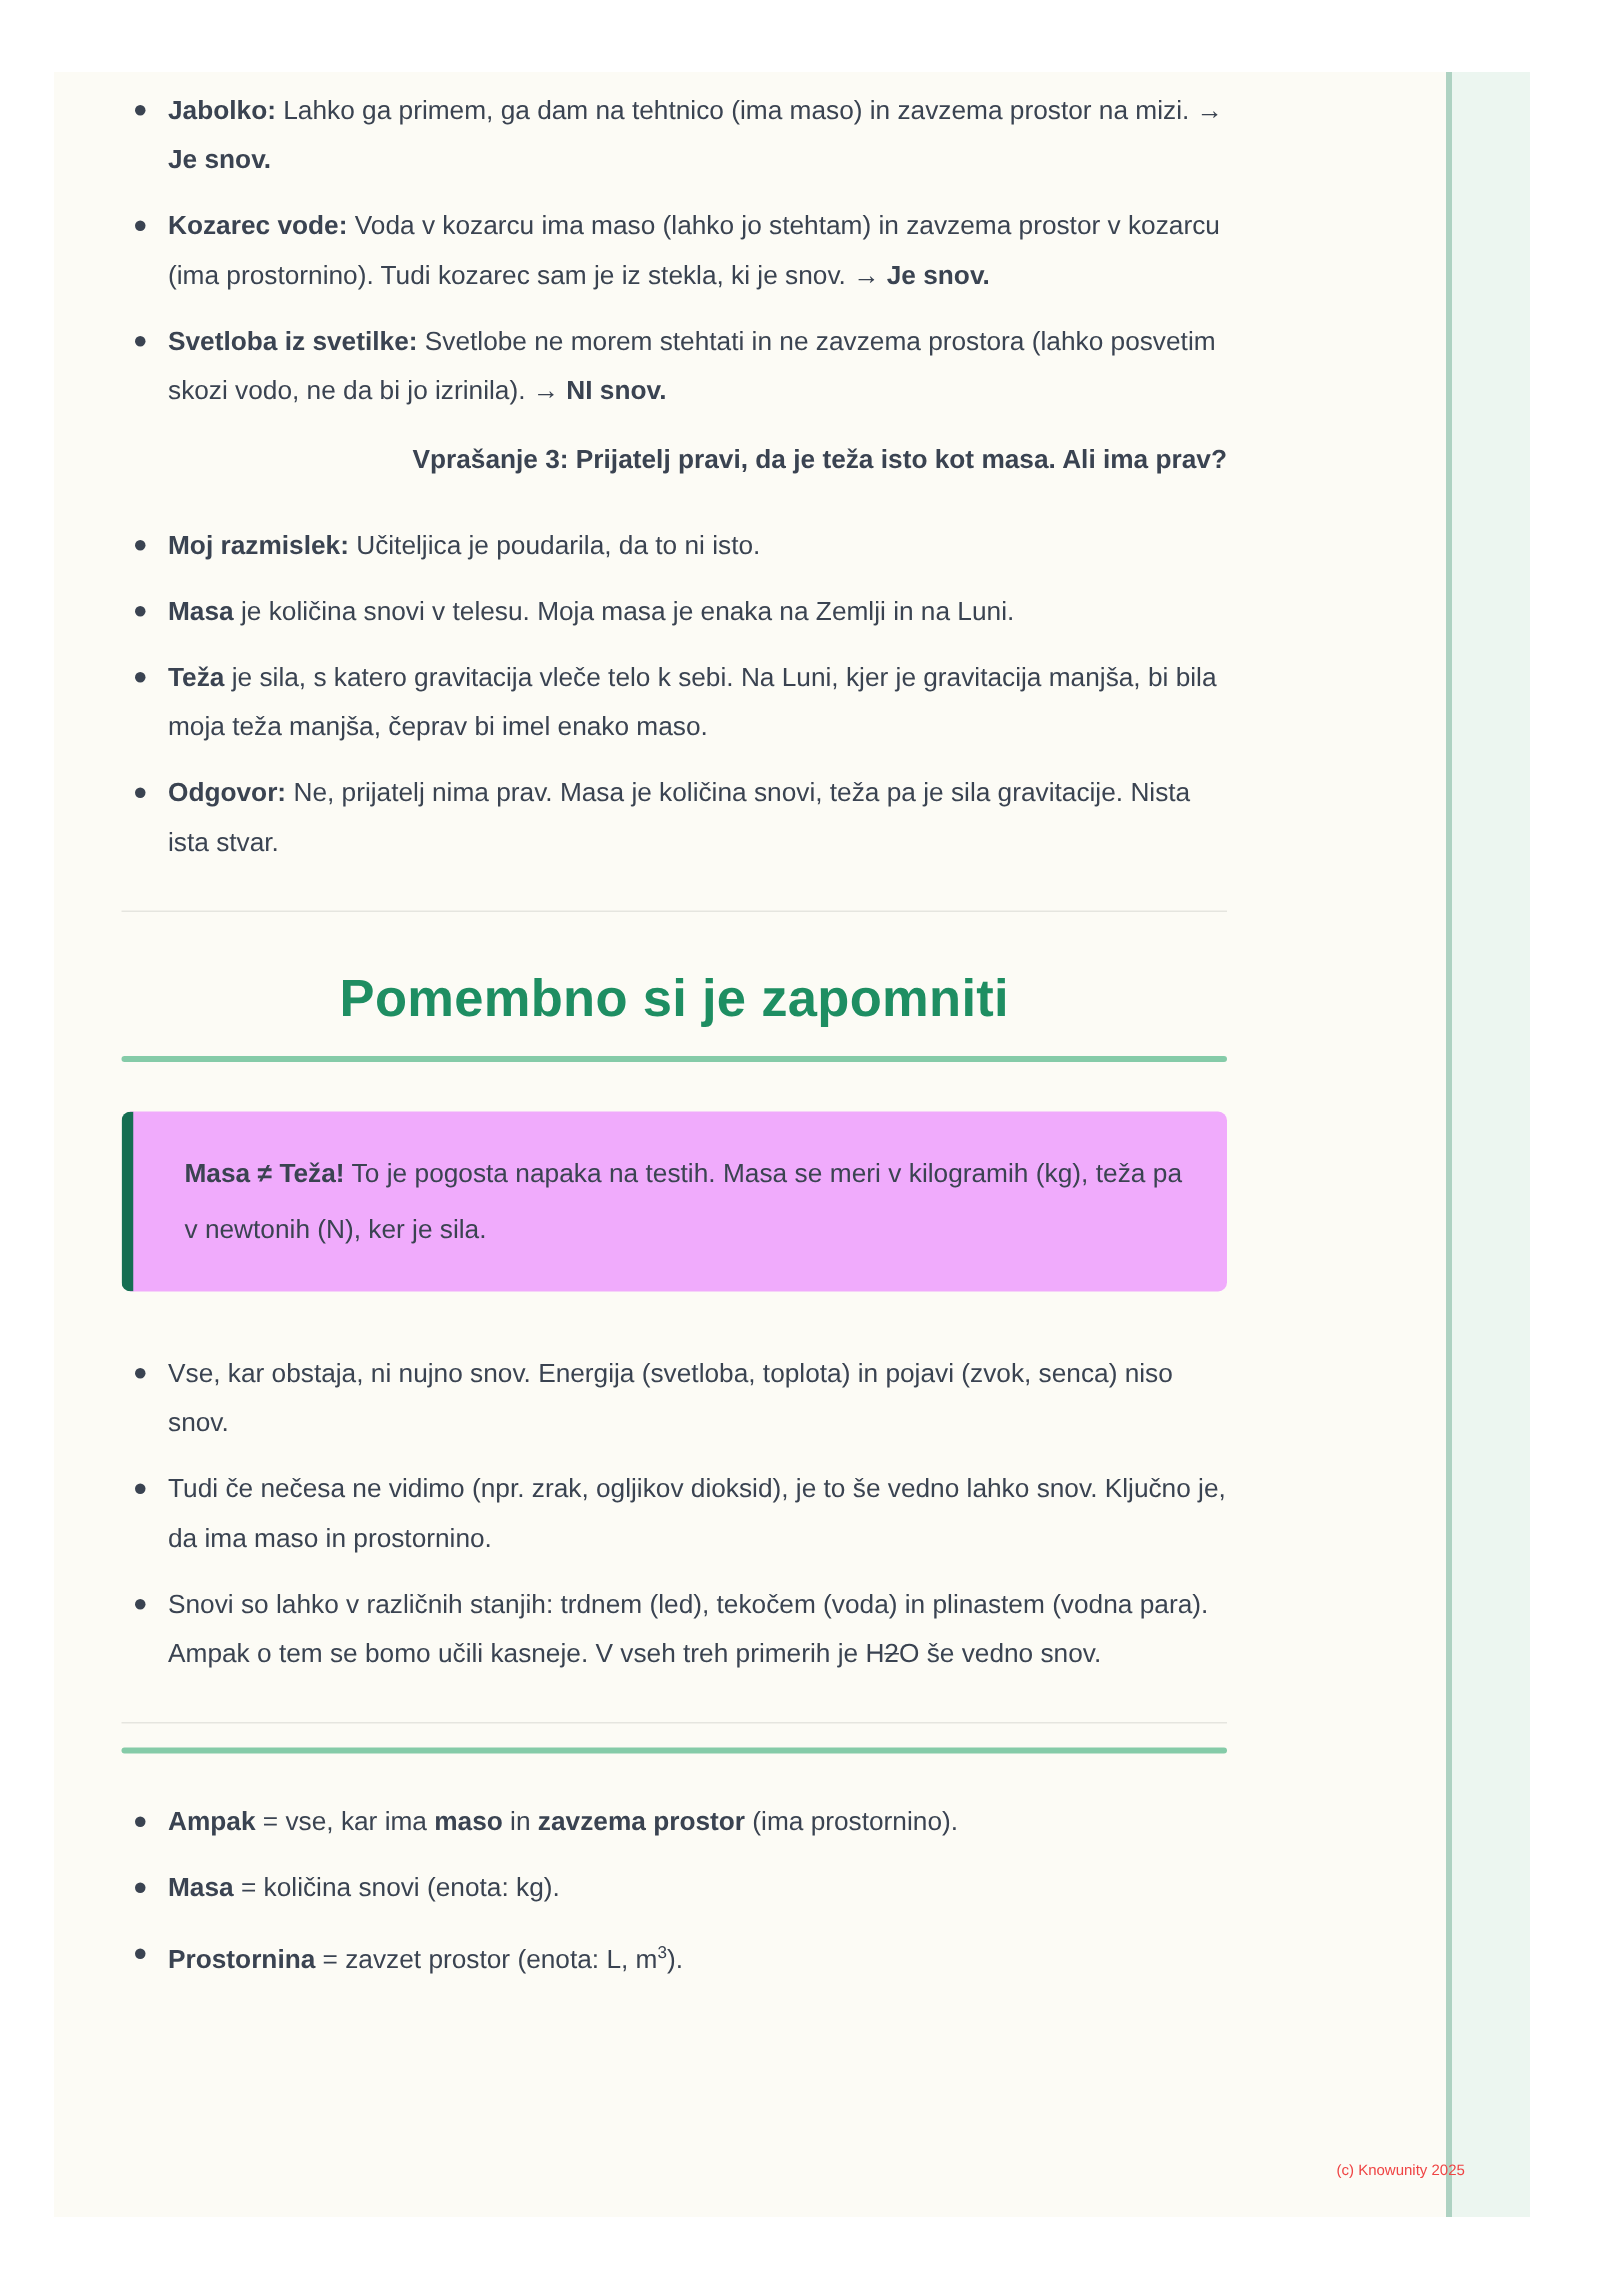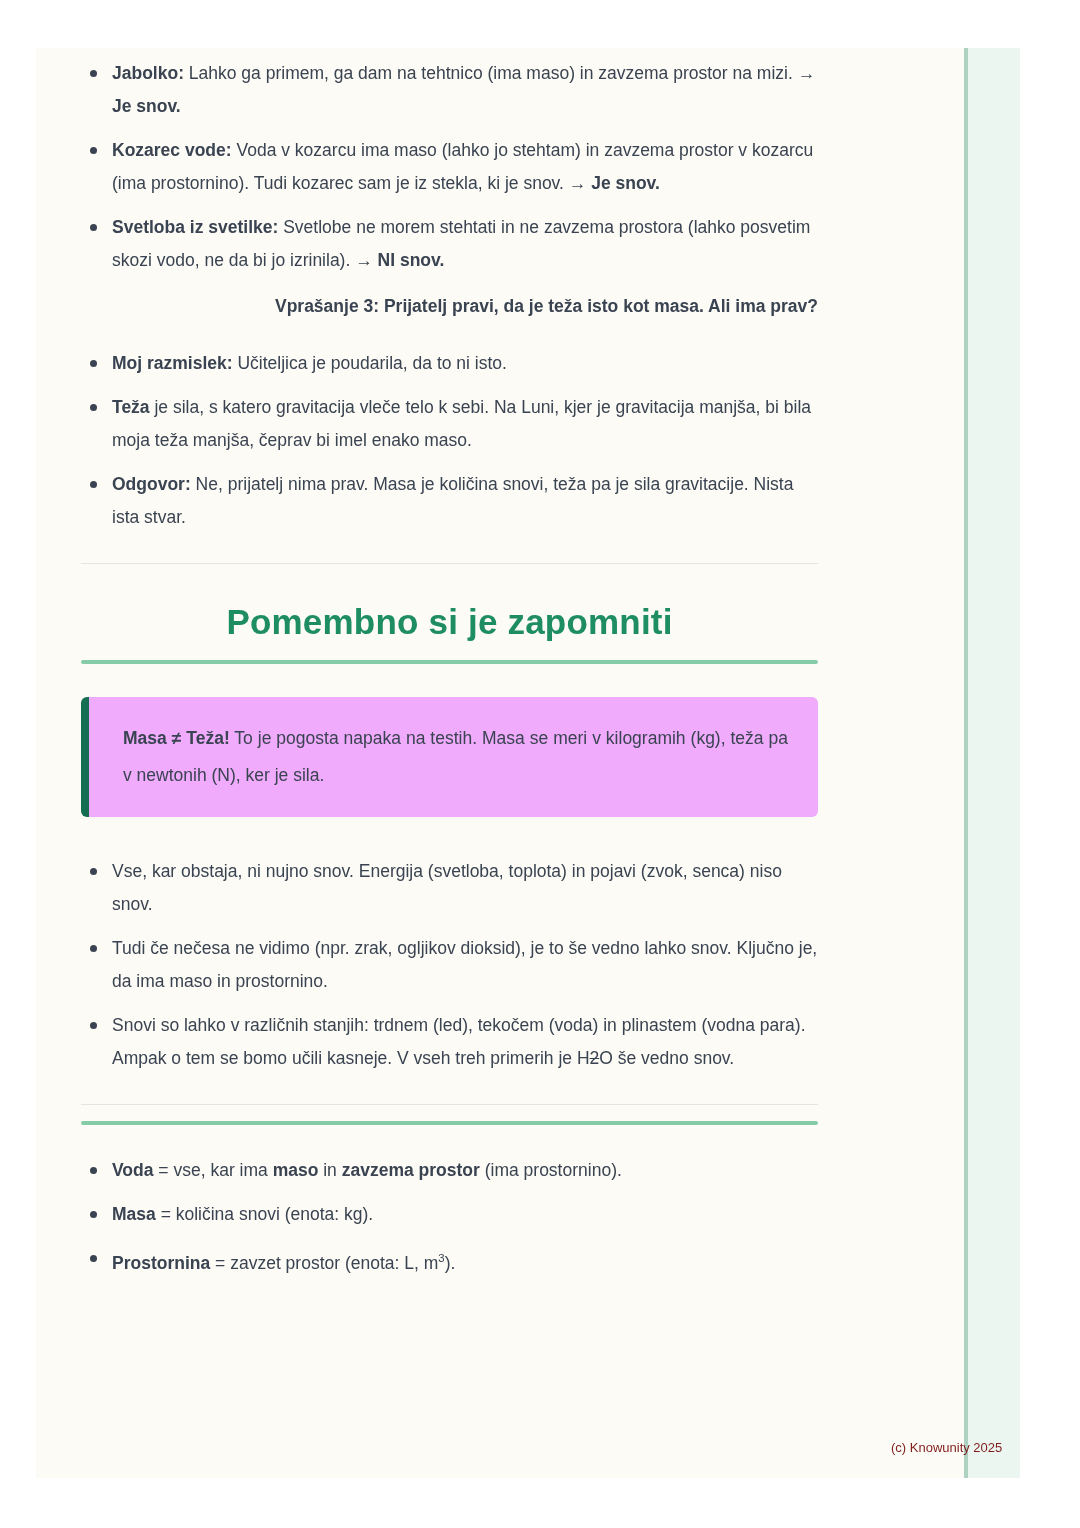--- a/index.html
+++ b/index.html
@@ -93,23 +93,23 @@
     line-height: 37px;
     text-align: justify;
   }
   .notes { margin-top: 38px; }
   .answers { margin-top: 0; }
   .summary { margin-top: 29px; }
   .copyright {
     position: absolute;
     left: 855px;
     top: 1391px;
-    font-size: 13px;
+    font-size: 10px;
     line-height: 17px;
-    color: #7f1d1d;
+    color: #ef4444;
     z-index: 3;
     white-space: nowrap;
   }
 </style>
 </head>
 <body>
 
 <div class="sheet">
   <div class="accent-strip"></div>
 
@@ -118,20 +118,21 @@
     <ul class="bullets">
       <li><span class="b">Jabolko:</span><span> Lahko ga primem, ga dam na tehtnico (ima maso) in zavzema prostor na mizi. → </span><span class="b">Je snov.</span></li>
       <li><span class="b">Kozarec vode:</span><span> Voda v kozarcu ima maso (lahko jo stehtam) in zavzema prostor v kozarcu (ima prostornino). Tudi kozarec sam je iz stekla, ki je snov. → </span><span class="b">Je snov.</span></li>
       <li><span class="b">Svetloba iz svetilke:</span><span> Svetlobe ne morem stehtati in ne zavzema prostora (lahko posvetim skozi vodo, ne da bi jo izrinila). → </span><span class="b">NI snov.</span></li>
     </ul>
 
     <p class="question">Vprašanje 3: Prijatelj pravi, da je teža isto kot masa. Ali ima prav?</p>
 
     <ul class="bullets answers">
       <li><span class="b">Moj razmislek:</span><span> Učiteljica je poudarila, da to ni isto.</span></li>
+      <li><span class="b">Masa</span><span> je količina snovi v telesu. Moja masa je enaka na Zemlji in na Luni.</span></li>
       <li><span class="b">Teža</span><span> je sila, s katero gravitacija vleče telo k sebi. Na Luni, kjer je gravitacija manjša, bi bila moja teža manjša, čeprav bi imel enako maso.</span></li>
       <li><span class="b">Odgovor:</span><span> Ne, prijatelj nima prav. Masa je količina snovi, teža pa je sila gravitacije. Nista ista stvar.</span></li>
     </ul>
 
     <hr class="divider">
 
     <h2 class="section-title">Pomembno si je zapomniti</h2>
     <div class="title-underline"></div>
 
     <div class="callout">
@@ -142,21 +143,21 @@
       <li><span>Vse, kar obstaja, ni nujno snov. Energija (svetloba, toplota) in pojavi (zvok, senca) niso snov.</span></li>
       <li><span>Tudi če nečesa ne vidimo (npr. zrak, ogljikov dioksid), je to še vedno lahko snov. Ključno je, da ima maso in prostornino.</span></li>
       <li><span>Snovi so lahko v različnih stanjih: trdnem (led), tekočem (voda) in plinastem (vodna para). Ampak o tem se bomo učili kasneje. V vseh treh primerih je H</span><span class="strike">2</span><span>O še vedno snov.</span></li>
     </ul>
 
     <hr class="divider">
 
     <div class="title-underline"></div>
 
     <ul class="bullets summary">
-      <li><span class="b">Voda</span><span> = vse, kar ima </span><span class="b">maso</span><span> in </span><span class="b">zavzema prostor</span><span> (ima prostornino).</span></li>
+      <li><span class="b">Ampak</span><span> = vse, kar ima </span><span class="b">maso</span><span> in </span><span class="b">zavzema prostor</span><span> (ima prostornino).</span></li>
       <li><span class="b">Masa</span><span> = količina snovi (enota: kg).</span></li>
       <li><span class="b">Prostornina</span><span> = zavzet prostor (enota: L, m</span><sup>3</sup><span>).</span></li>
     </ul>
 
   </div>
 
   <div class="copyright">(c) Knowunity 2025</div>
 </div>
 
 </body></html>

